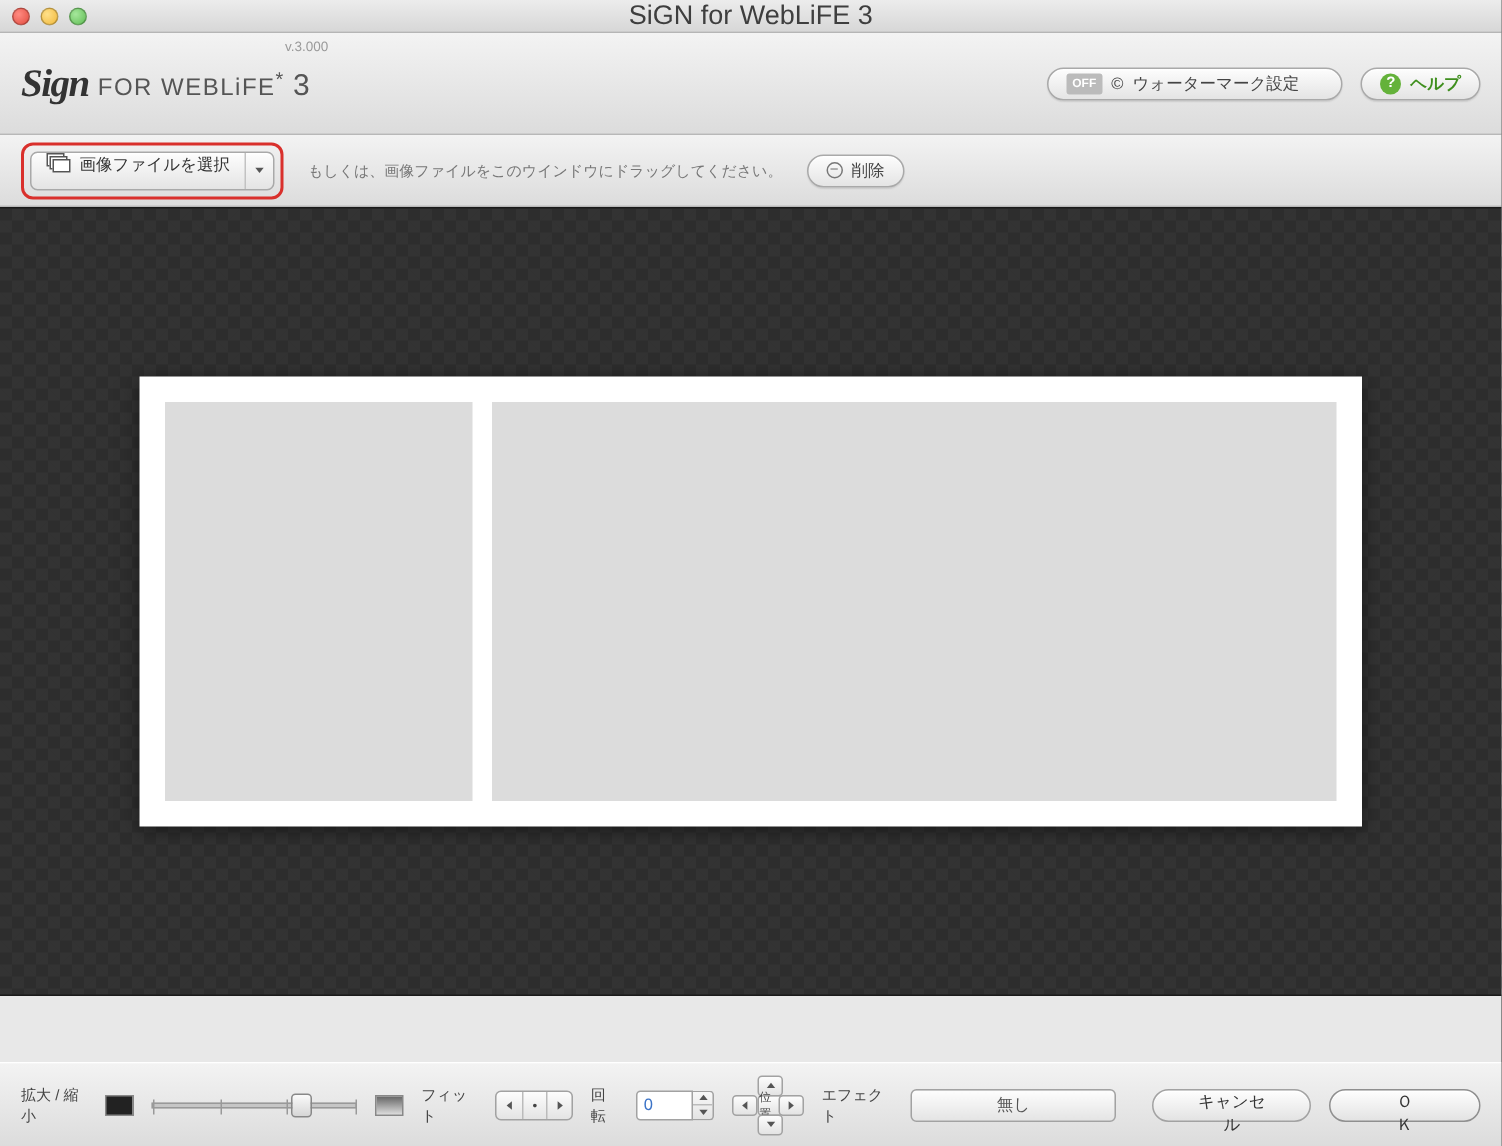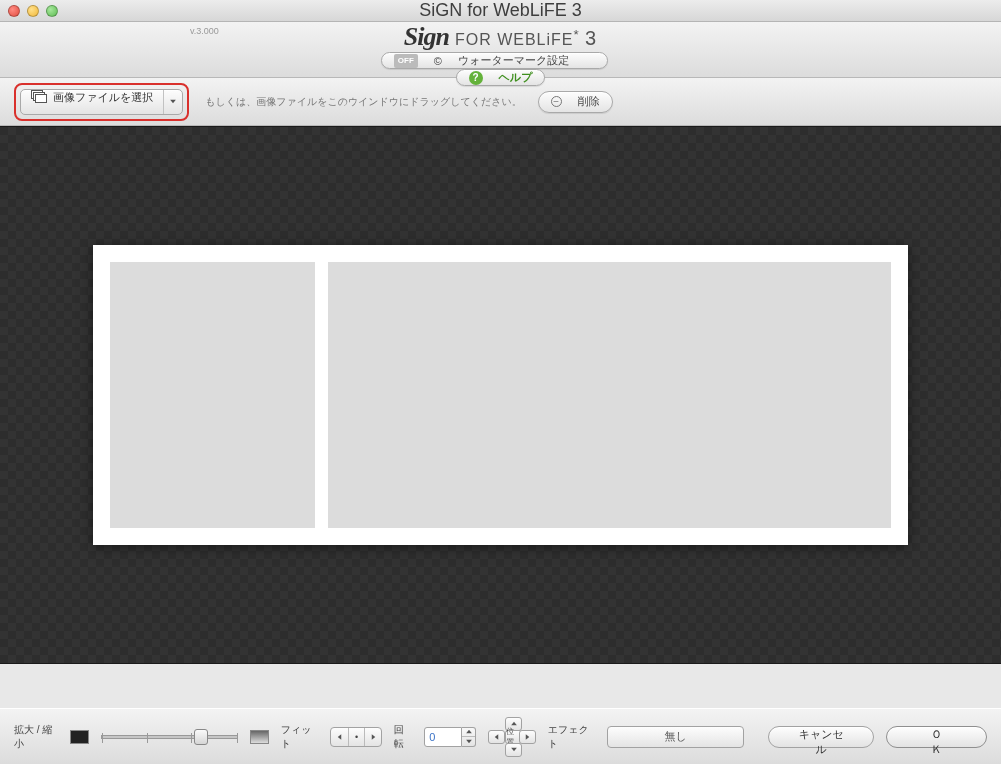--- a/index.html
+++ b/index.html
@@ -33,28 +33,27 @@
   .tl.yellow { background: radial-gradient(circle at 35% 35%, #ffe08a, #f1b93b); }
   .tl.green { background: radial-gradient(circle at 35% 35%, #a6e79c, #5fbd53); }
   .title-text {
     position: absolute; left: 0; right: 0; text-align: center;
     font-size: 18px; color: #3e3e3e; font-weight: 500;
     pointer-events: none;
   }
 
   
   .top-toolbar {
-    height: 56px;
+    height: 68px;
     background: linear-gradient(#f3f3f3, #dcdcdc);
     border-bottom: 1px solid #b8b8b8;
     position: relative;
     display: flex;
     align-items: center;
     padding: 0 14px;
-    flex-direction: column;
   }
   .top-toolbar .version {
     position: absolute; top: 4px; left: 190px;
     font-size: 9px; color: #9a9a9a;
   }
   .logo {
     font-size: 26px; letter-spacing: .5px; color: #333;
     display: flex; align-items: baseline; gap: 6px;
   }
   .logo .sign { font-family: Georgia, "Times New Roman", serif; font-style: italic; font-weight: 600; letter-spacing: -1px; }
@@ -66,21 +65,21 @@
   .pill-btn {
     height: 22px;
     border-radius: 11px;
     background: linear-gradient(#fdfdfd, #e4e4e4);
     border: 1px solid #a9a9a9;
     display: inline-flex;
     align-items: center;
     padding: 0 12px;
     font-size: 11px;
     color: #444;
-    gap: 16px;
+    gap: 6px;
     box-shadow: inset 0 1px 0 rgba(255,255,255,.7), 0 1px 1px rgba(0,0,0,.1);
     cursor: pointer;
   }
   .off-badge {
     display:inline-flex; align-items:center;
     height: 14px; padding: 0 4px;
     background:#bbb; color:#fff; font-size:8px; border-radius:2px;
     font-weight:600;
   }
   .help-btn .qmark {

